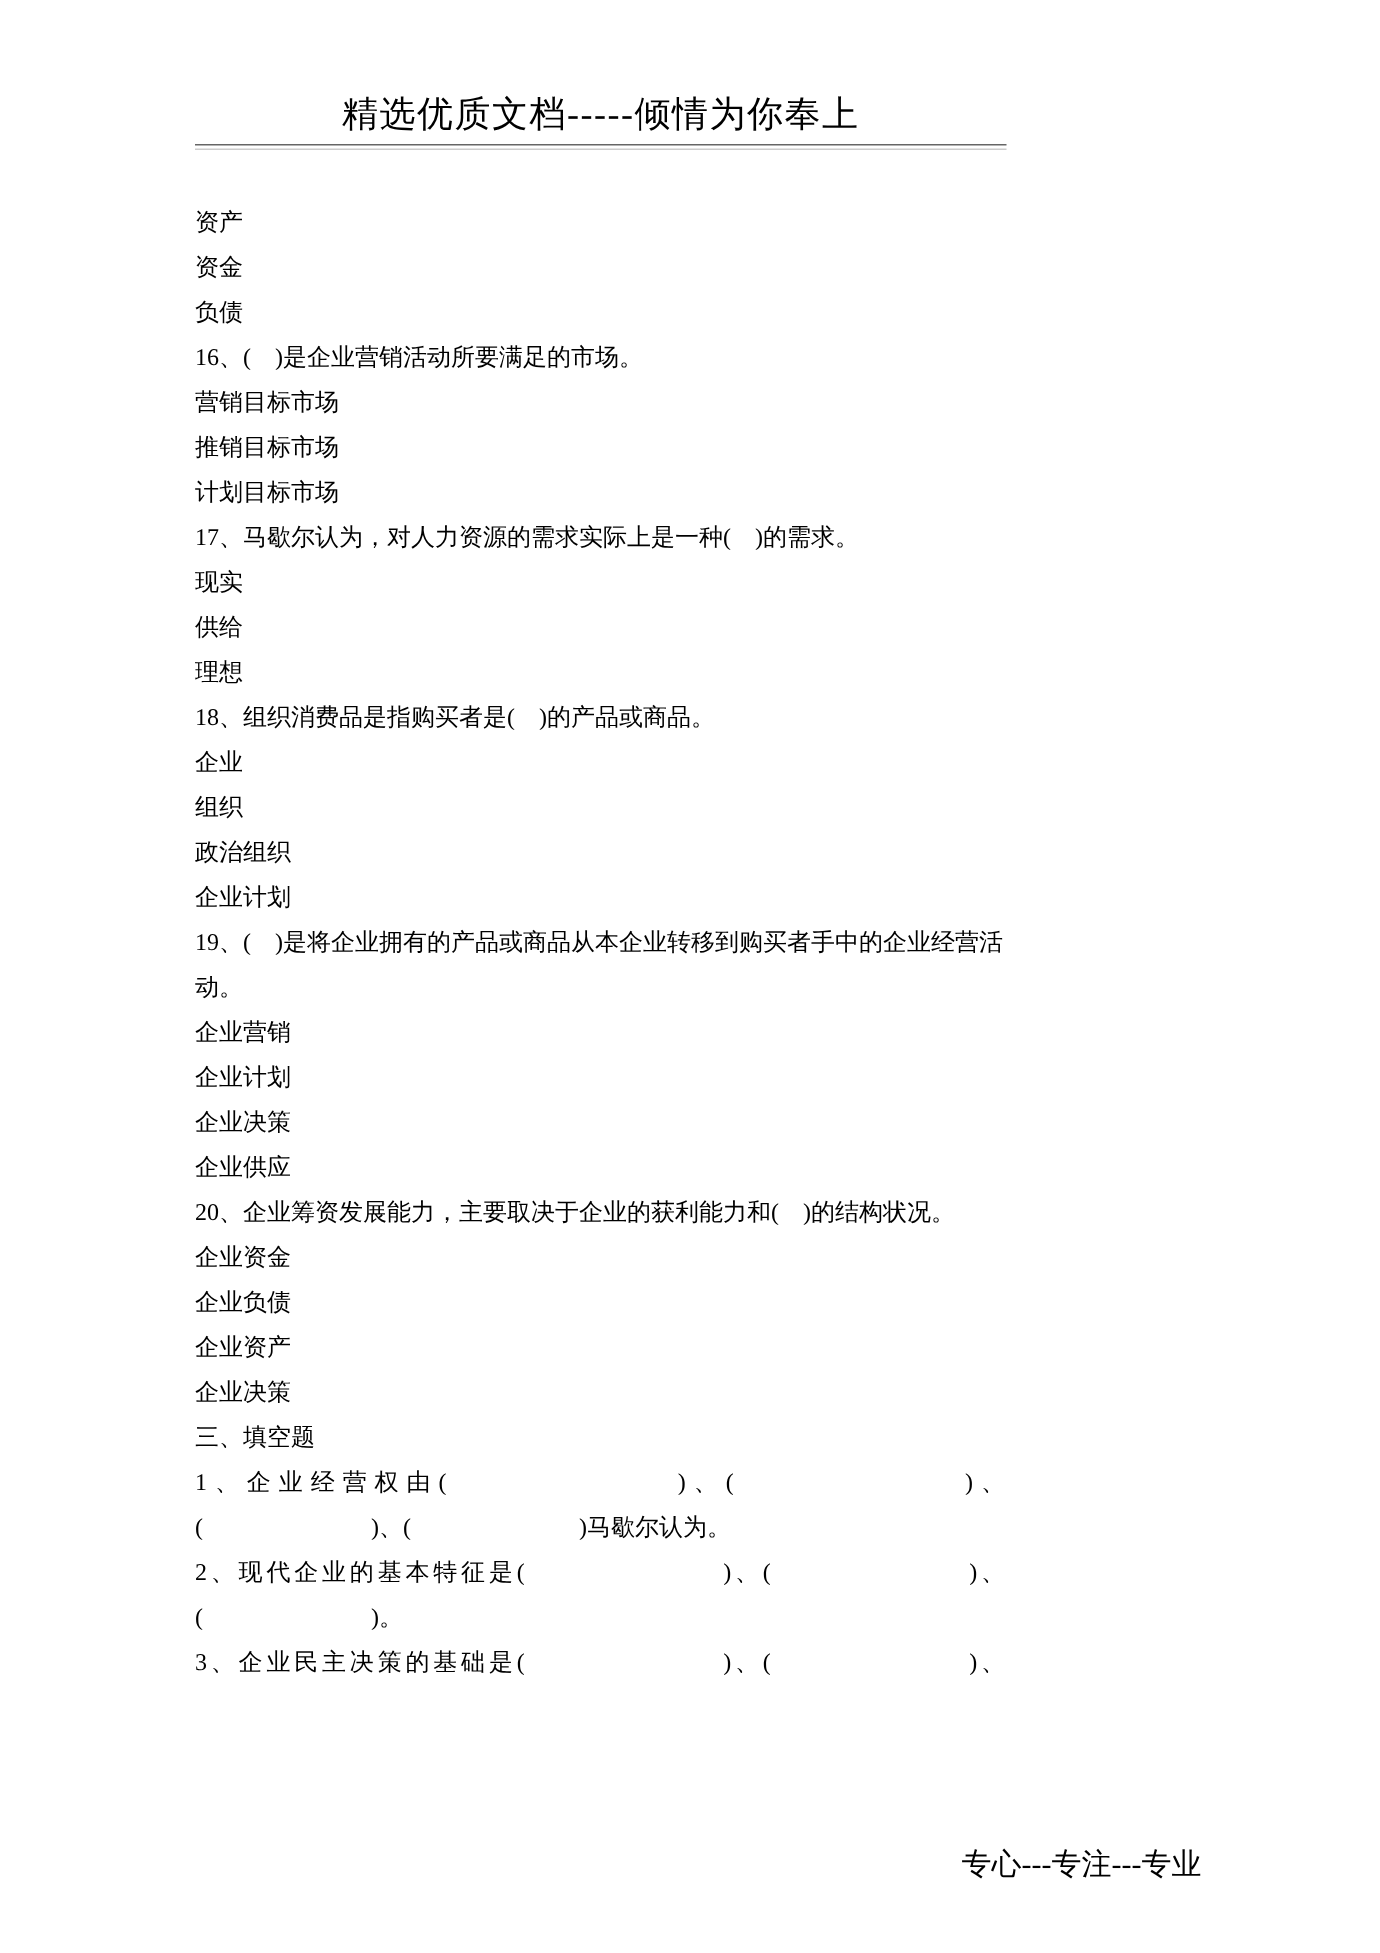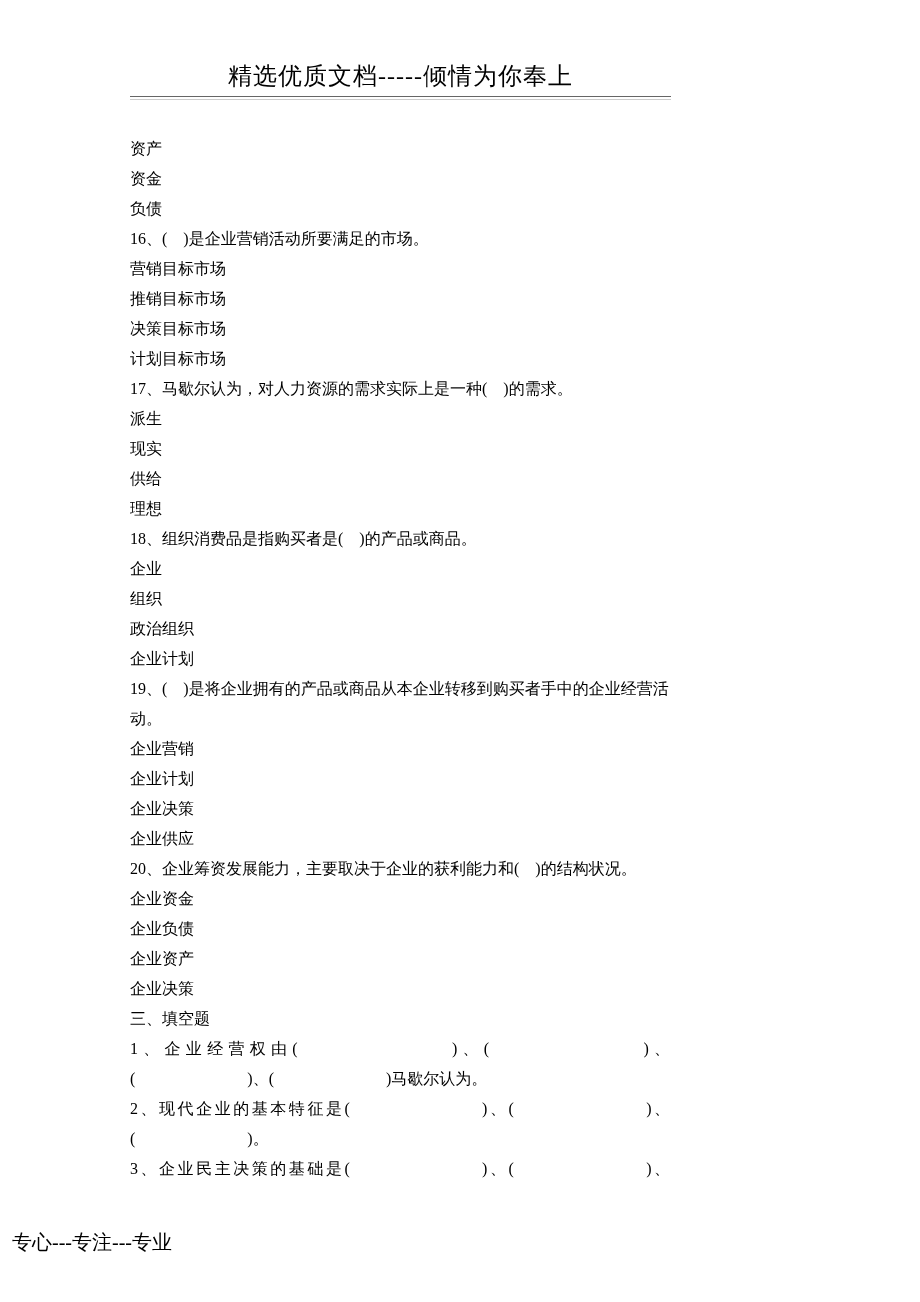--- a/index.html
+++ b/index.html
@@ -40,45 +40,43 @@
   .content .justify {
     text-align: justify;
     text-align-last: justify;
     letter-spacing: 1px;
   }
   .footer {
     position: absolute;
     bottom: 46px;
     left: 12px;
     right: 0;
-    text-align: left;
+    text-align: right;
     font-size: 20px;
     color: #000;
   }
 </style>
 </head>
 <body>
 
 <div class="page">
   <div class="header">
     <span>精选优质文档-----倾情为你奉上</span>
     <hr class="header-rule">
   </div>
 
   <div class="content" id="content">
       <p>资产</p>
       <p>资金</p>
       <p>负债</p>
       <p>16、(　)是企业营销活动所要满足的市场。</p>
       <p>营销目标市场</p>
       <p>推销目标市场</p>
-      <p>决策目标市场</p>
       <p>计划目标市场</p>
       <p>17、马歇尔认为，对人力资源的需求实际上是一种(　)的需求。</p>
-      <p>派生</p>
       <p>现实</p>
       <p>供给</p>
       <p>理想</p>
       <p>18、组织消费品是指购买者是(　)的产品或商品。</p>
       <p>企业</p>
       <p>组织</p>
       <p>政治组织</p>
       <p>企业计划</p>
       <p>19、(　)是将企业拥有的产品或商品从本企业转移到购买者手中的企业经营活动。</p>
       <p>企业营销</p>

